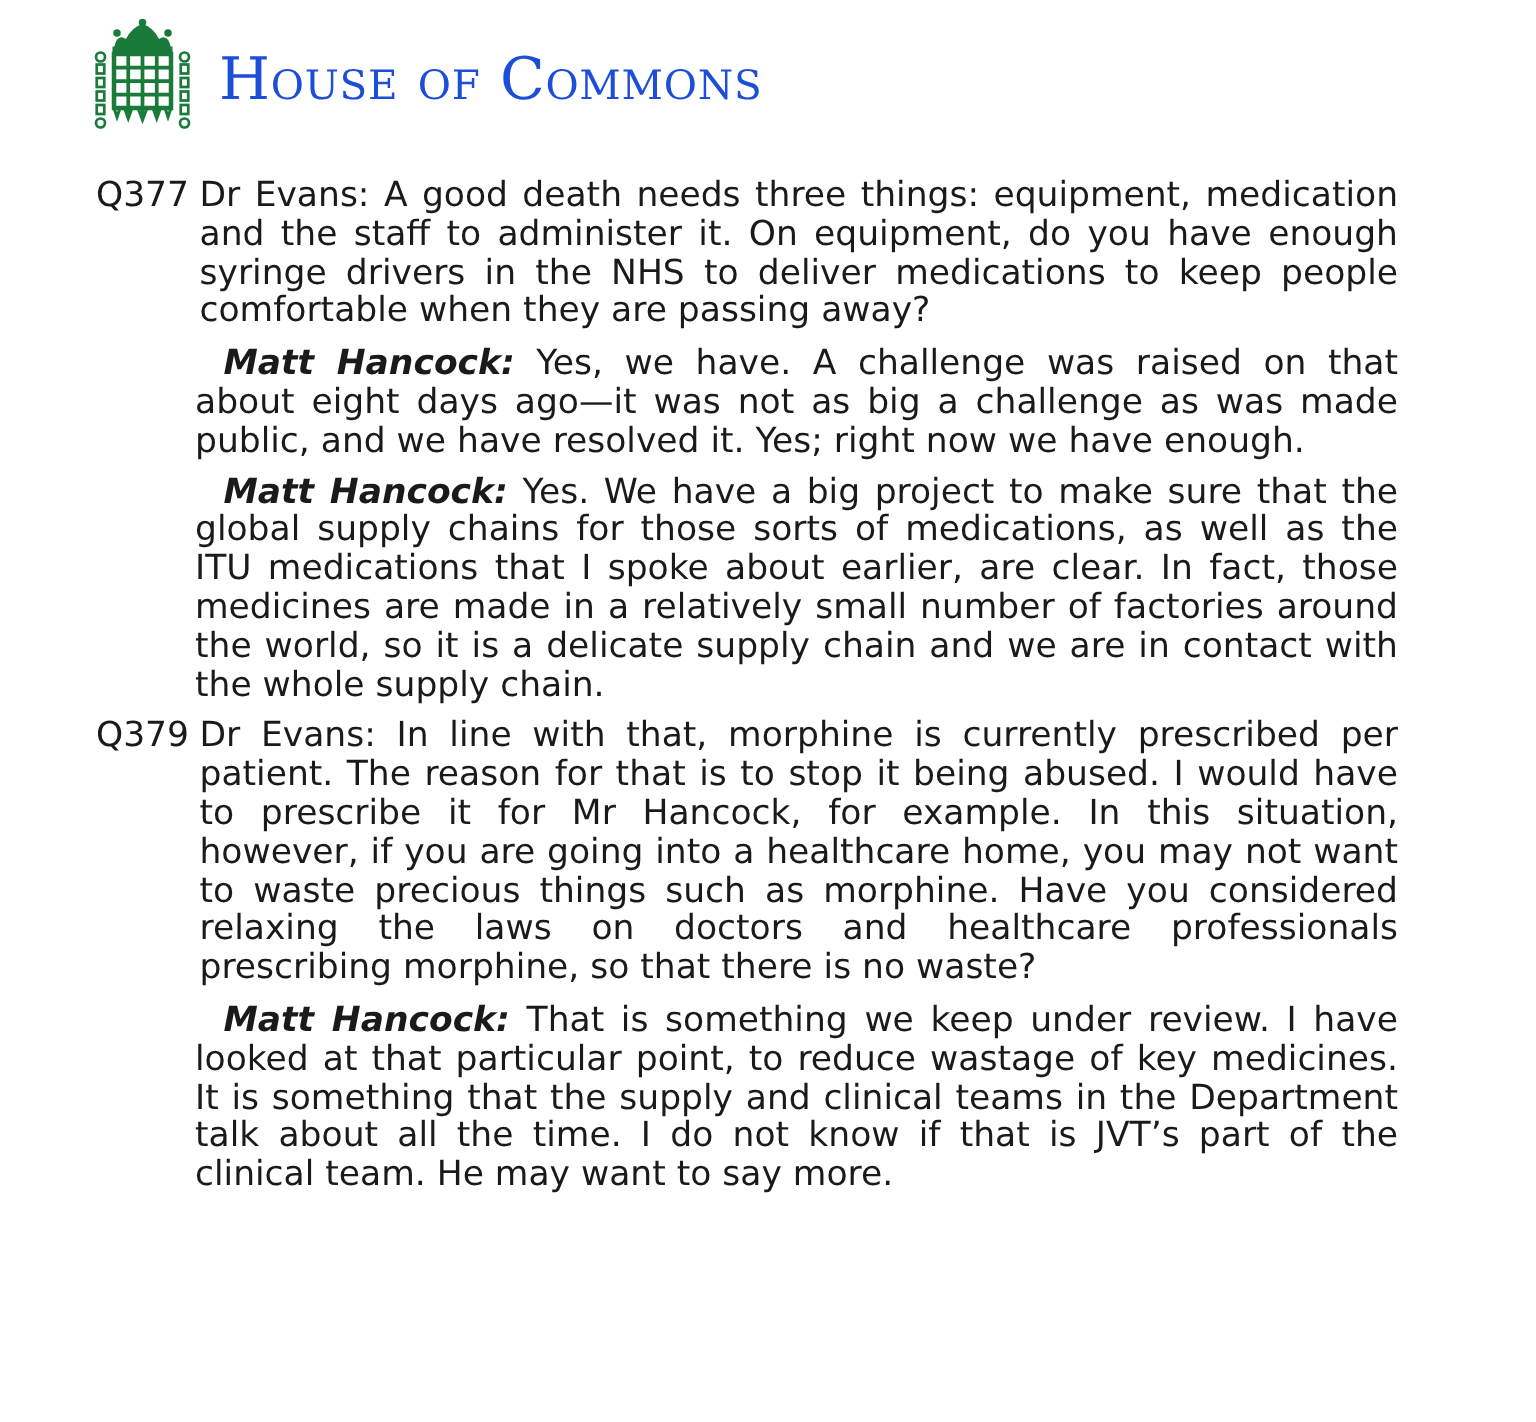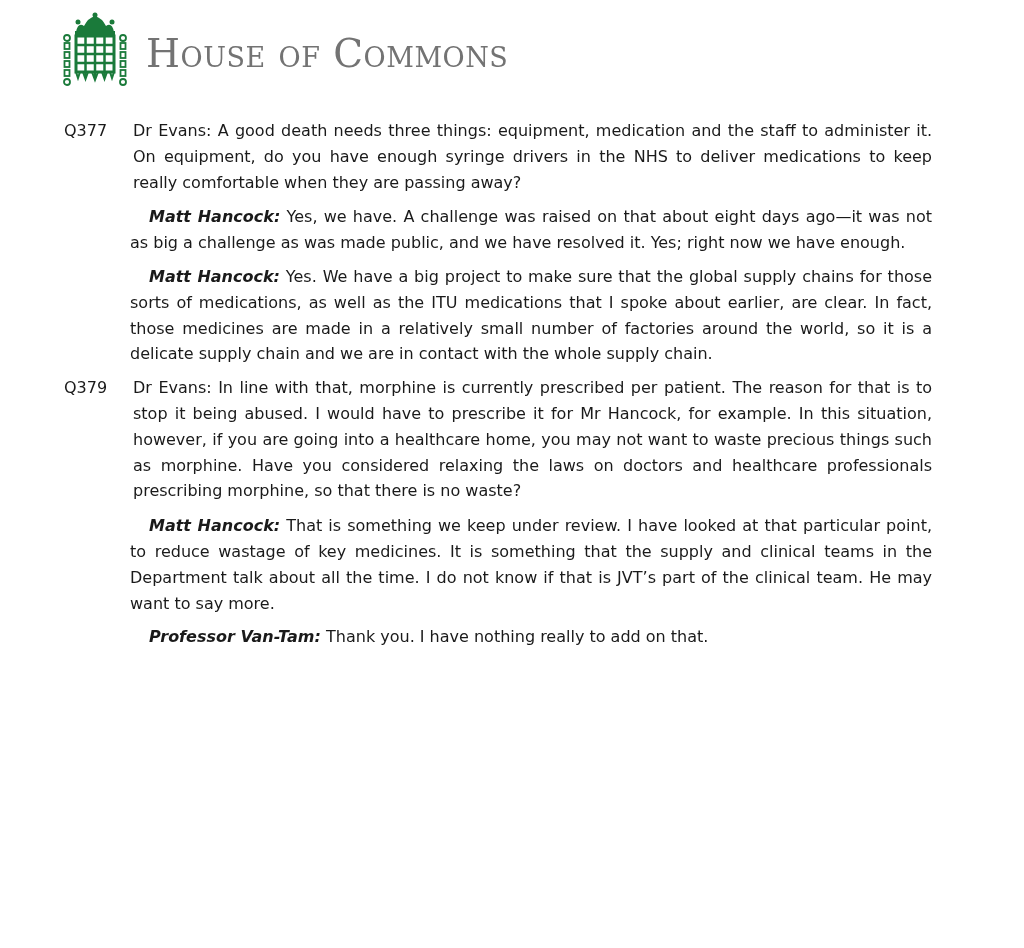--- a/index.html
+++ b/index.html
@@ -1,20 +1,20 @@
 <!DOCTYPE html>
 <html><head>
 <meta charset="utf-8">
 <style>
   html, body { margin: 0; padding: 0; background: #ffffff; }
   body { width: 1024px; height: 948px; position: relative; overflow: hidden; color: #1a1a1a; }
   .header { position: absolute; left: 62px; top: 10px; height: 80px; display: flex; align-items: center; }
   .portcullis { width: 66px; height: 76px; }
-  .brand { margin-left: 18px; margin-top: 6px; font-family: "DejaVu Serif", "Liberation Serif", serif; color: #737373; font-size: 39px; letter-spacing: 0.5px; font-variant: small-caps; line-height: 1; }
-  .content { position: absolute; left: 64px; top: 118px; width: 868px; font-family: "DejaVu Sans", sans-serif; font-size: 16px; line-height: 25.8px; }
+  .brand { margin-left: 18px; margin-top: 6px; font-family: "DejaVu Serif", "Liberation Serif", serif; color: #1d4ed8; font-size: 39px; letter-spacing: 0.5px; font-variant: small-caps; line-height: 1; }
+  .content { position: absolute; left: 64px; top: 118px; width: 868px; font-family: "DejaVu Sans", sans-serif; font-size: 23px; line-height: 25.8px; }
   .q { position: relative; padding-left: 77px; margin-bottom: 9px; text-align: justify; }
   .q .qnum { position: absolute; left: 0; top: 0; }
   .q .first { display: block; margin-left: -8px; }
   .a { padding-left: 66px; text-align: justify; margin-bottom: 8px; }
   .spk { font-weight: normal; }
   .spk-i { font-weight: bold; font-style: italic; margin-left: 19px; }
 </style>
 </head>
 <body>
 
@@ -53,34 +53,31 @@
       </g>
     </g>
   </svg>
   <div class="brand">House of Commons</div>
 </div>
 
 <div class="content">
 
   <div class="q">
     <span class="qnum">Q377</span>
-    <span class="first"><span class="spk">Dr Evans:</span> <span>A good death needs three things: equipment, medication and the staff to administer it. On equipment, do you have enough syringe drivers in the NHS to deliver medications to keep really comfortable when they are passing away?</span></span>
+    <span class="first"><span class="spk">Dr Evans:</span> <span>A good death needs three things: equipment, medication and the staff to administer it. On equipment, do you have enough syringe drivers in the NHS to deliver medications to keep people comfortable when they are passing away?</span></span>
   </div>
   <div class="a">
     <span class="spk-i">Matt Hancock:</span> <span>Yes, we have. A challenge was raised on that about eight days ago—it was not as big a challenge as was made public, and we have resolved it. Yes; right now we have enough.</span>
   </div>
 
   <div class="a">
     <span class="spk-i">Matt Hancock:</span> <span>Yes. We have a big project to make sure that the global supply chains for those sorts of medications, as well as the ITU medications that I spoke about earlier, are clear. In fact, those medicines are made in a relatively small number of factories around the world, so it is a delicate supply chain and we are in contact with the whole supply chain.</span>
   </div>
 
   <div class="q">
     <span class="qnum">Q379</span>
     <span class="first"><span class="spk">Dr Evans:</span> <span>In line with that, morphine is currently prescribed per patient. The reason for that is to stop it being abused. I would have to prescribe it for Mr Hancock, for example. In this situation, however, if you are going into a healthcare home, you may not want to waste precious things such as morphine. Have you considered relaxing the laws on doctors and healthcare professionals prescribing morphine, so that there is no waste?</span></span>
   </div>
   <div class="a">
     <span class="spk-i">Matt Hancock:</span> <span>That is something we keep under review. I have looked at that particular point, to reduce wastage of key medicines. It is something that the supply and clinical teams in the Department talk about all the time. I do not know if that is JVT’s part of the clinical team. He may want to say more.</span>
   </div>
-  <div class="a">
-    <span class="spk-i">Professor Van-Tam:</span> <span>Thank you. I have nothing really to add on that.</span>
-  </div>
 
 </div>
 
 </body></html>

